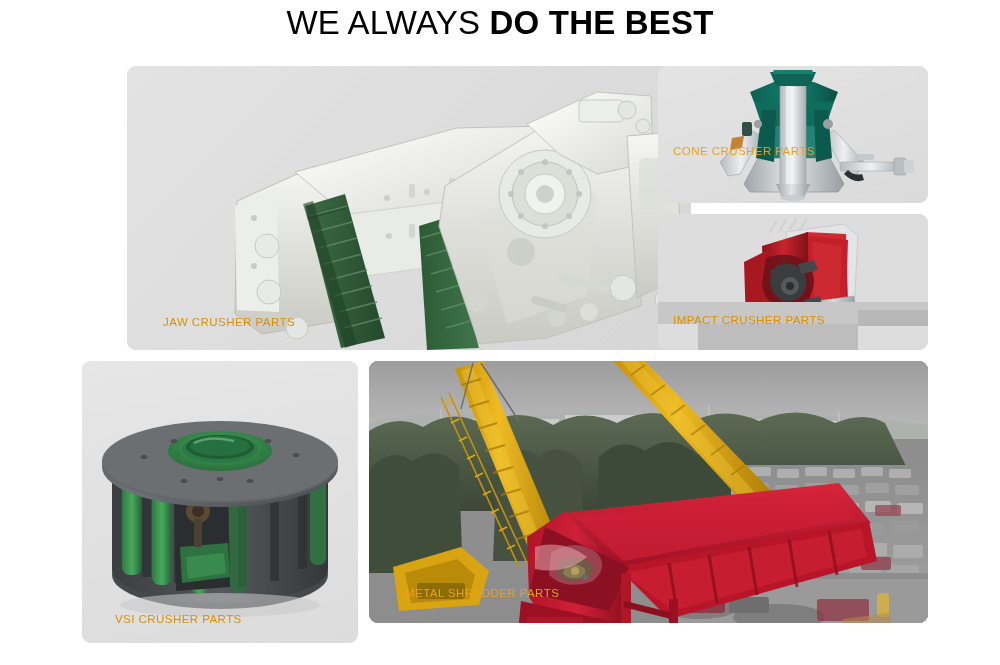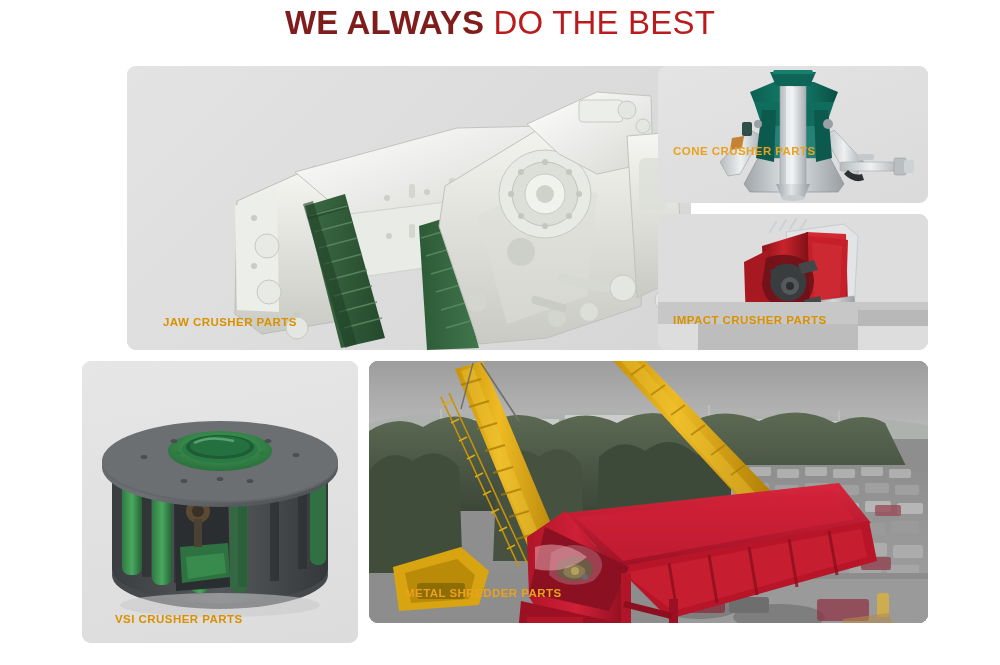--- a/index.html
+++ b/index.html
@@ -24,39 +24,39 @@
     position: absolute;
     left: 0;
     top: 4px;
     width: 1000px;
     text-align: center;
     font-size: 33px;
     font-weight: 400;
     letter-spacing: .2px;
     white-space: nowrap;
   }
-  .heading .gold { color: #7f1d1d; font-weight: bold; }
-  .heading .dark { color: #b91c1c; }
+  .heading .gold { color: #000000; }
+  .heading .dark { color: #000000; font-weight: bold; }
 
   
   .card {
     position: absolute;
     border-radius: 9px;
     overflow: hidden;
     background: #dedede;
   }
   .card-media {
     position: absolute;
     inset: 0;
     overflow: hidden;
   }
   .card-label {
     position: absolute;
     font-size: 11.5px;
-    font-weight: 700;
+    font-weight: 400;
     letter-spacing: .45px;
     color: #d99100;
     white-space: nowrap;
     z-index: 40;
   }
   .card-label.bright { color: #e9a21d; }
 
   
   #card-jaw      { left: 82px;  top: 66px;  width: 564px; height: 284px; background: #dedede; margin-left: 45px; }
   #card-cone     { left: 658px; top: 66px;  width: 270px; height: 137px; background: #e0e0e0; }

